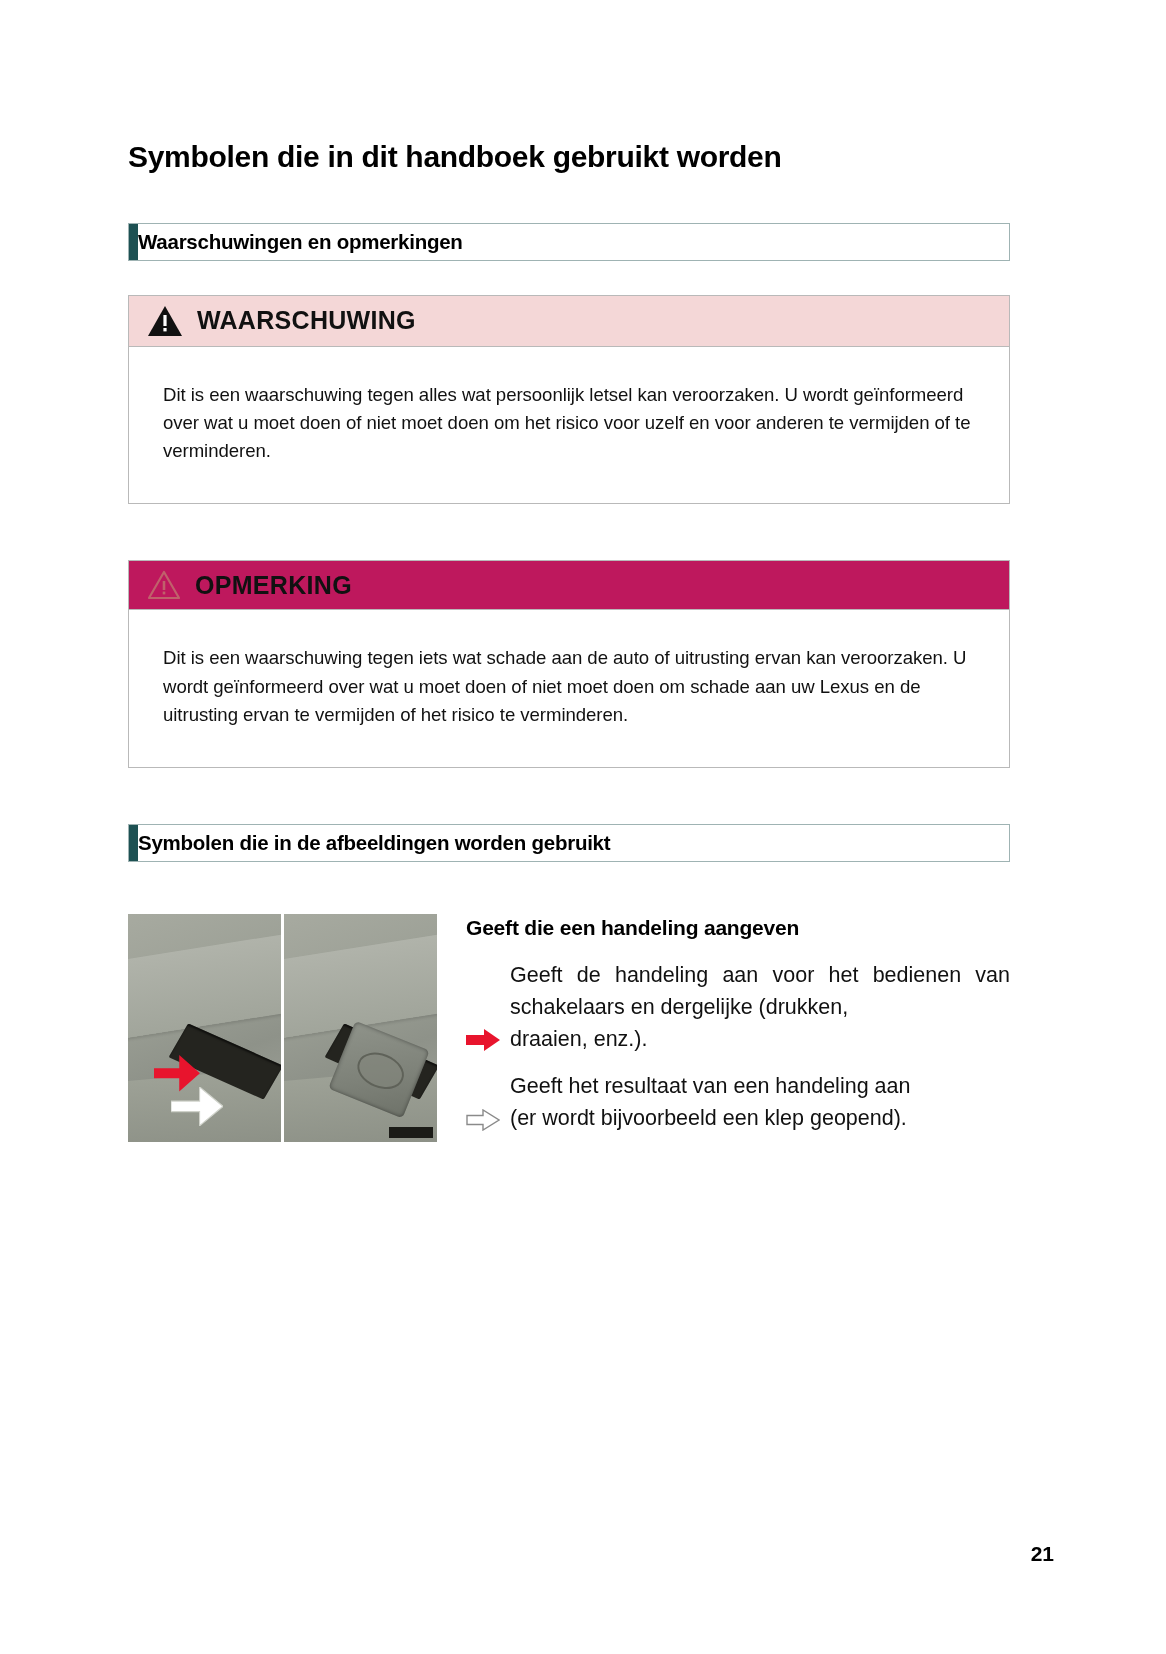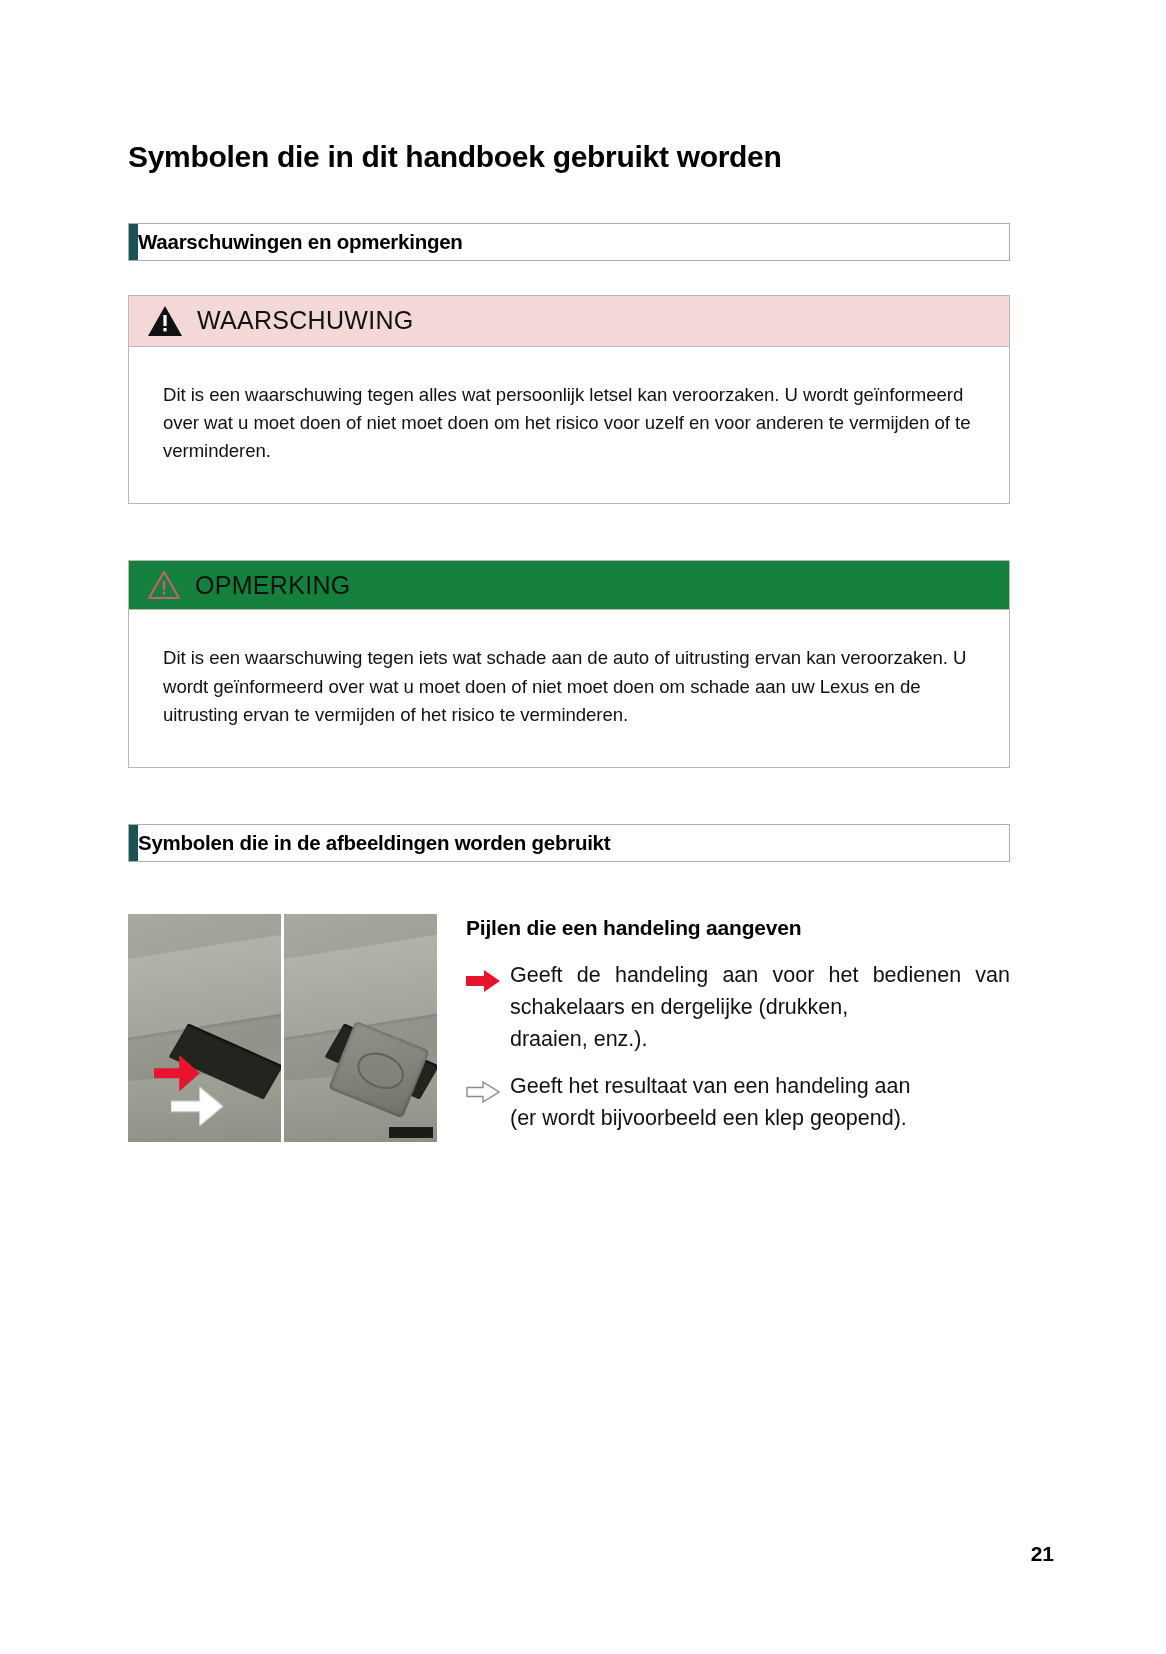--- a/index.html
+++ b/index.html
@@ -73,27 +73,28 @@
     margin-bottom: 56px;
   }
   .notice-head {
     display: flex;
     align-items: center;
     padding: 9px 0 9px 18px;
     border-bottom: 1px solid #b9b9b9;
     box-sizing: border-box;
   }
   .notice-head.warning { background: #f4d7d7; }
-  .notice-head.note    { background: #15803d; align-items: center; }
+  .notice-head.note    { background: #be185d; align-items: center; }
   .notice-head .head-text {
     font-size: 25px;
     letter-spacing: 0.3px;
     margin-left: 14px;
     color: #111;
     white-space: nowrap;
+    font-weight: bold;
   }
   .notice-body {
     padding: 18px 22px 22px 18px;
     font-size: 18.6px;
     line-height: 1.52;
     color: #111;
     letter-spacing: -0.05px;
   }
   .notice-body p { margin: 16px; }
 
@@ -217,21 +218,21 @@
 
   .arrow-text { flex: 1 1 auto; padding-top: 2px; width: 556px; }
   .arrow-title {
     font-size: 21px;
     font-weight: bold;
     letter-spacing: -0.2px;
     margin: 0 0 20px 0;
   }
   .arrow-item {
     display: flex;
-    align-items: flex-start;
+    align-items: flex-end;
     margin-bottom: 14px;
     margin-top: 16px;
   }
   .arrow-item .glyph {
     flex: 0 0 auto;
     width: 44px;
     padding-top: 10px;
   }
   .arrow-item .txt {
     flex: 1 1 auto;
@@ -318,21 +319,21 @@
           <div class="console"></div>
           <div class="panel-top"></div>
           <div class="lower"></div>
           <div class="slot"></div>
           <div class="holder"></div>
           <div class="corner-tag"></div>
         </div>
       </div>
 
       <div class="arrow-text">
-        <h2 class="arrow-title">Pijlen die een handeling aangeven</h2>
+        <h2 class="arrow-title">Geeft die een handeling aangeven</h2>
 
         <div class="arrow-item">
           <div class="glyph">
             <svg width="34" height="22" viewBox="0 0 34 22">
               <polygon points="0,6 18,6 18,0 34,11 18,22 18,16 0,16" fill="#e8142d"></polygon>
             </svg>
           </div>
           <div class="txt">
             <span>Geeft de handeling aan voor het bedienen van schakelaars en dergelijke (drukken,</span>
             <span class="lastline">draaien, enz.).</span>

